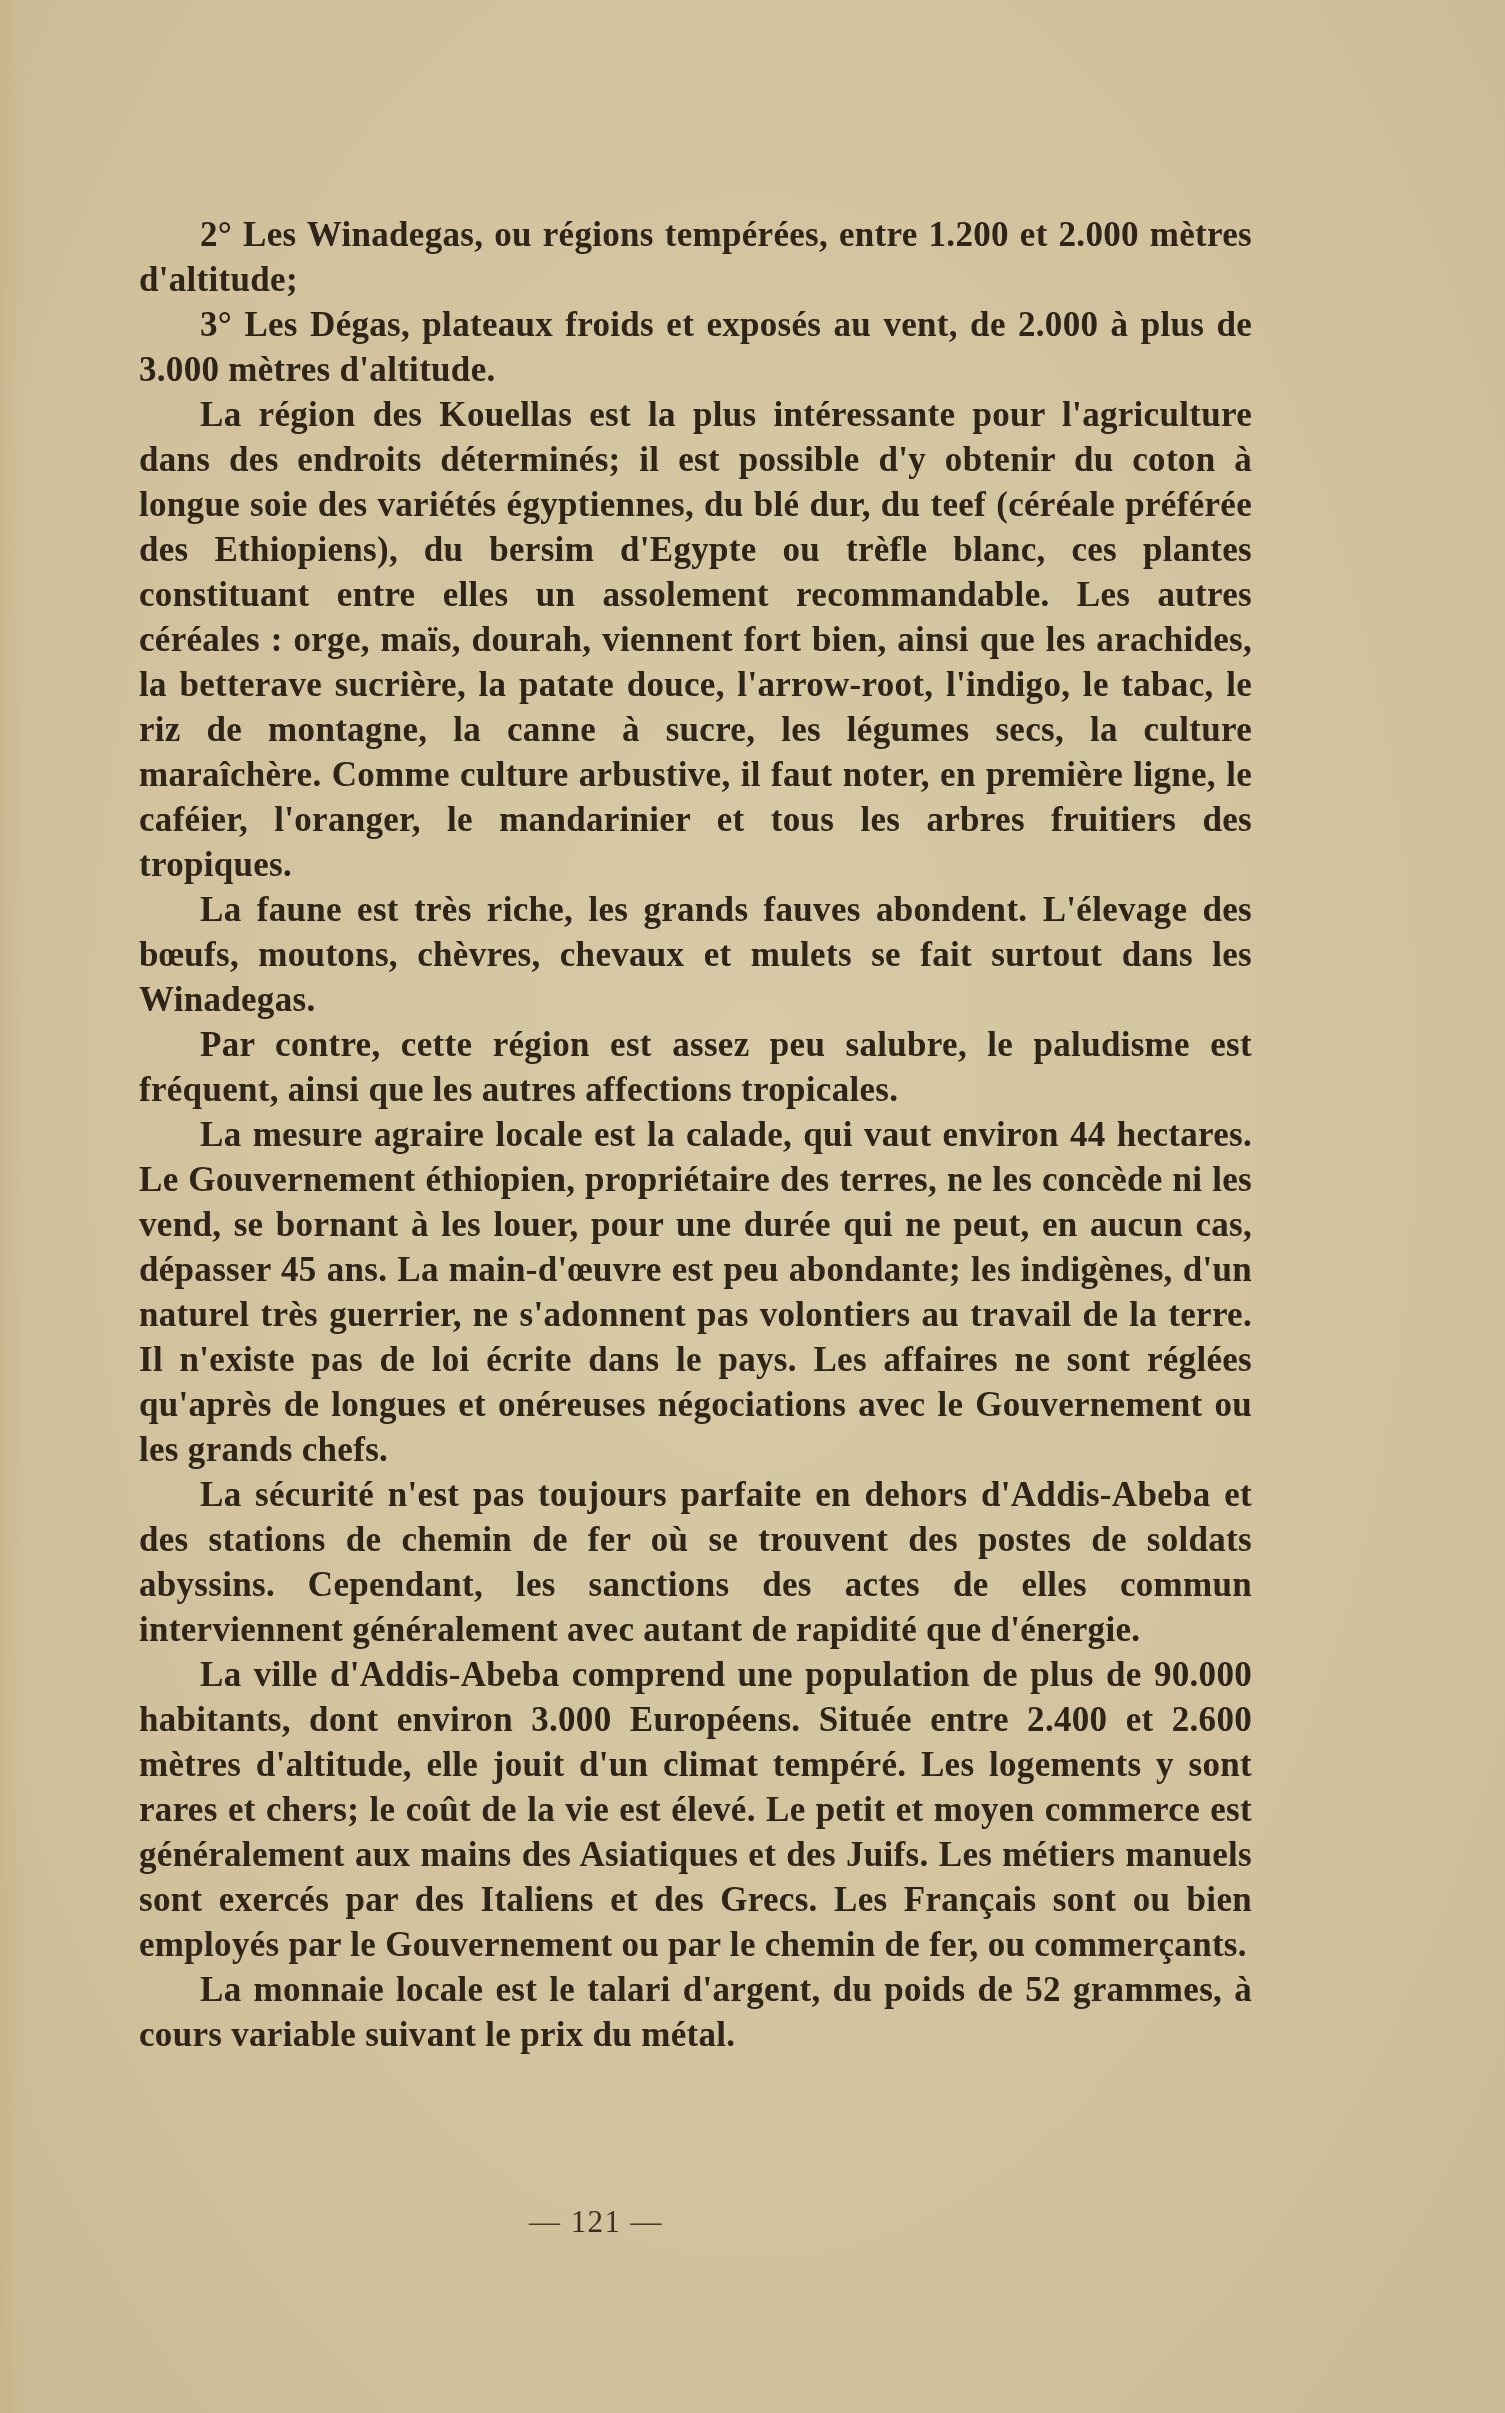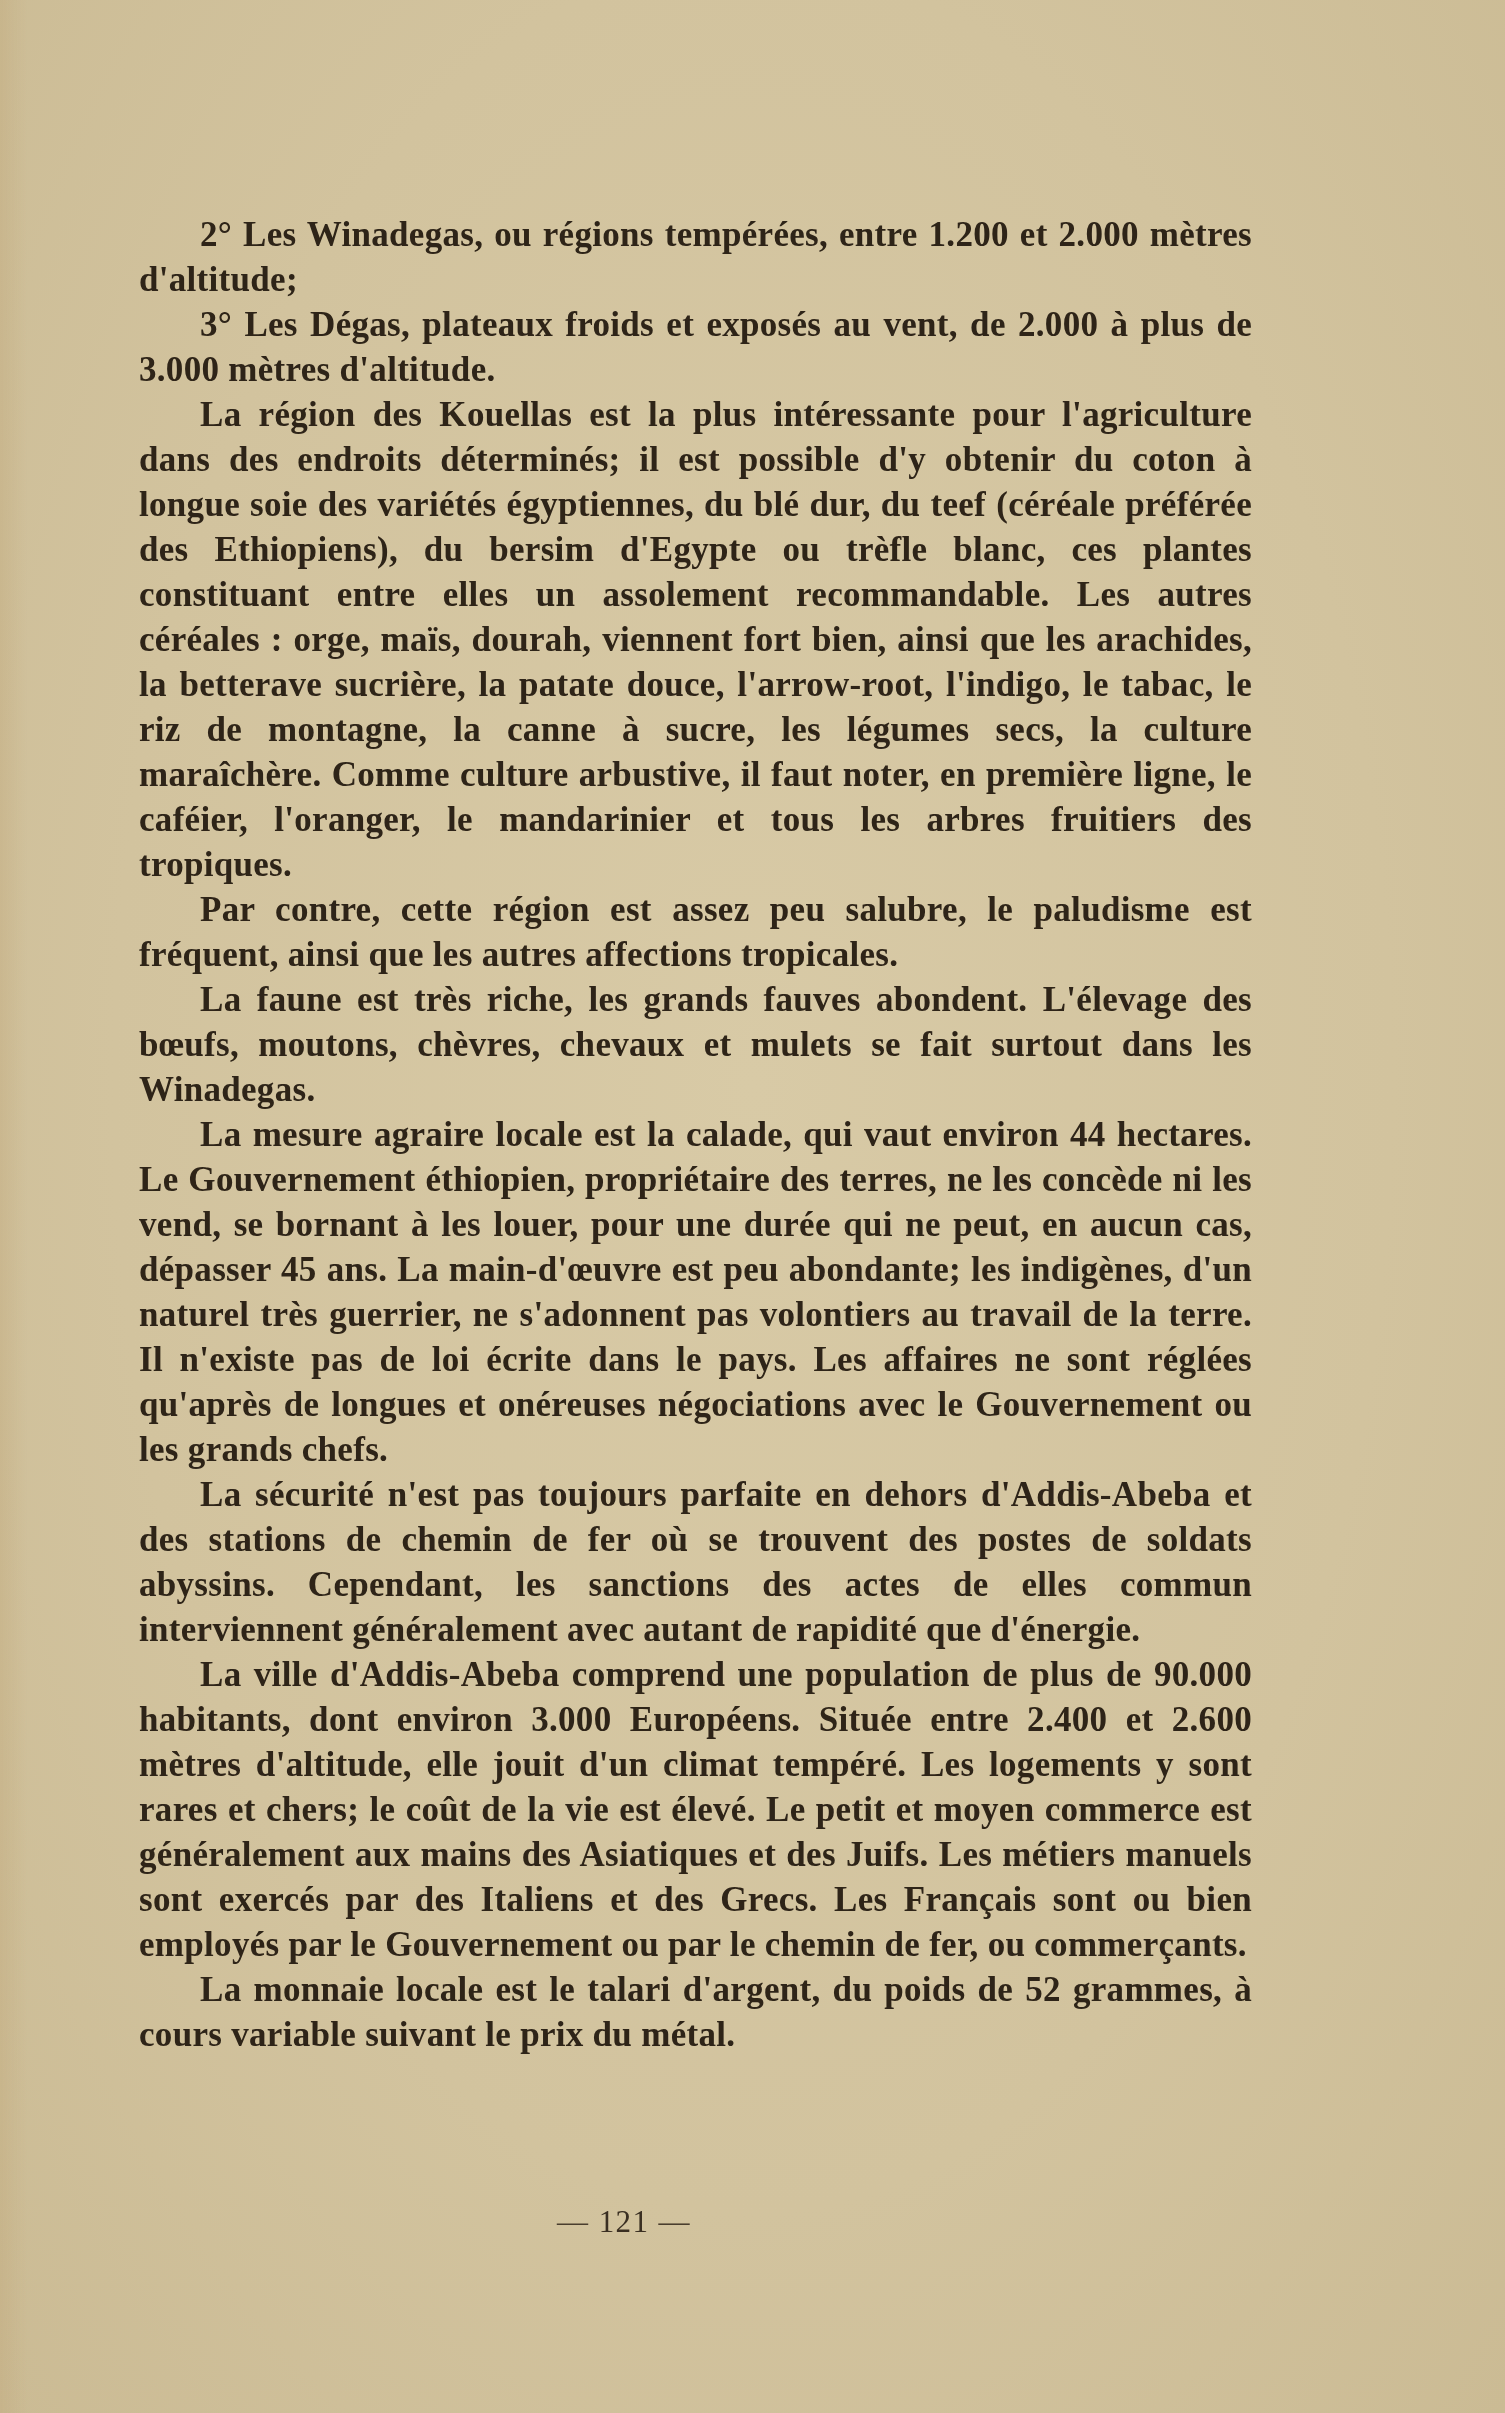--- a/index.html
+++ b/index.html
@@ -35,33 +35,32 @@
     .page-text p.first { text-indent: 61px; }
     .folio {
       position: absolute;
       top: 2204px;
       left: 0;
       width: 1192px;
       text-align: center;
       font-size: 31px;
       color: #3a2f22;
       letter-spacing: 1.4px;
-      margin-left: 28px;
     }
     .folio .dash { color: #4a3e2e; }
   </style>
 </head>
 <body>
 
 <div class="page-text">
   <p class="first">2° Les Winadegas, ou régions tempérées, entre 1.200 et 2.000 mètres d'altitude;</p>
   <p>3° Les Dégas, plateaux froids et exposés au vent, de 2.000 à plus de 3.000 mètres d'altitude.</p>
   <p>La région des Kouellas est la plus intéressante pour l'agriculture dans des endroits déterminés; il est possible d'y obtenir du coton à longue soie des variétés égyptiennes, du blé dur, du teef (céréale préférée des Ethiopiens), du bersim d'Egypte ou trèfle blanc, ces plantes constituant entre elles un assolement recommandable. Les autres céréales : orge, maïs, dourah, viennent fort bien, ainsi que les arachides, la betterave sucrière, la patate douce, l'arrow-root, l'indigo, le tabac, le riz de montagne, la canne à sucre, les légumes secs, la culture maraîchère. Comme culture arbustive, il faut noter, en première ligne, le caféier, l'oranger, le mandarinier et tous les arbres fruitiers des tropiques.</p>
+  <p>La faune est très riche, les grands fauves abondent. L'élevage des bœufs, moutons, chèvres, chevaux et mulets se fait surtout dans les Winadegas.</p>
   <p>Par contre, cette région est assez peu salubre, le paludisme est fréquent, ainsi que les autres affections tropicales.</p>
-  <p>La faune est très riche, les grands fauves abondent. L'élevage des bœufs, moutons, chèvres, chevaux et mulets se fait surtout dans les Winadegas.</p>
   <p>La mesure agraire locale est la calade, qui vaut environ 44 hectares. Le Gouvernement éthiopien, propriétaire des terres, ne les concède ni les vend, se bornant à les louer, pour une durée qui ne peut, en aucun cas, dépasser 45 ans. La main-d'œuvre est peu abondante; les indigènes, d'un naturel très guerrier, ne s'adonnent pas volontiers au travail de la terre. Il n'existe pas de loi écrite dans le pays. Les affaires ne sont réglées qu'après de longues et onéreuses négociations avec le Gouvernement ou les grands chefs.</p>
   <p>La sécurité n'est pas toujours parfaite en dehors d'Addis-Abeba et des stations de chemin de fer où se trouvent des postes de soldats abyssins. Cependant, les sanctions des actes de elles commun interviennent généralement avec autant de rapidité que d'énergie.</p>
   <p>La ville d'Addis-Abeba comprend une population de plus de 90.000 habitants, dont environ 3.000 Européens. Située entre 2.400 et 2.600 mètres d'altitude, elle jouit d'un climat tempéré. Les logements y sont rares et chers; le coût de la vie est élevé. Le petit et moyen commerce est généralement aux mains des Asiatiques et des Juifs. Les métiers manuels sont exercés par des Italiens et des Grecs. Les Français sont ou bien employés par le Gouvernement ou par le chemin de fer, ou commerçants.</p>
   <p>La monnaie locale est le talari d'argent, du poids de 52 grammes, à cours variable suivant le prix du métal.</p>
 </div>
 
 <div class="folio">
   <span class="dash">—</span>
   <span>121</span>
   <span class="dash">—</span>

